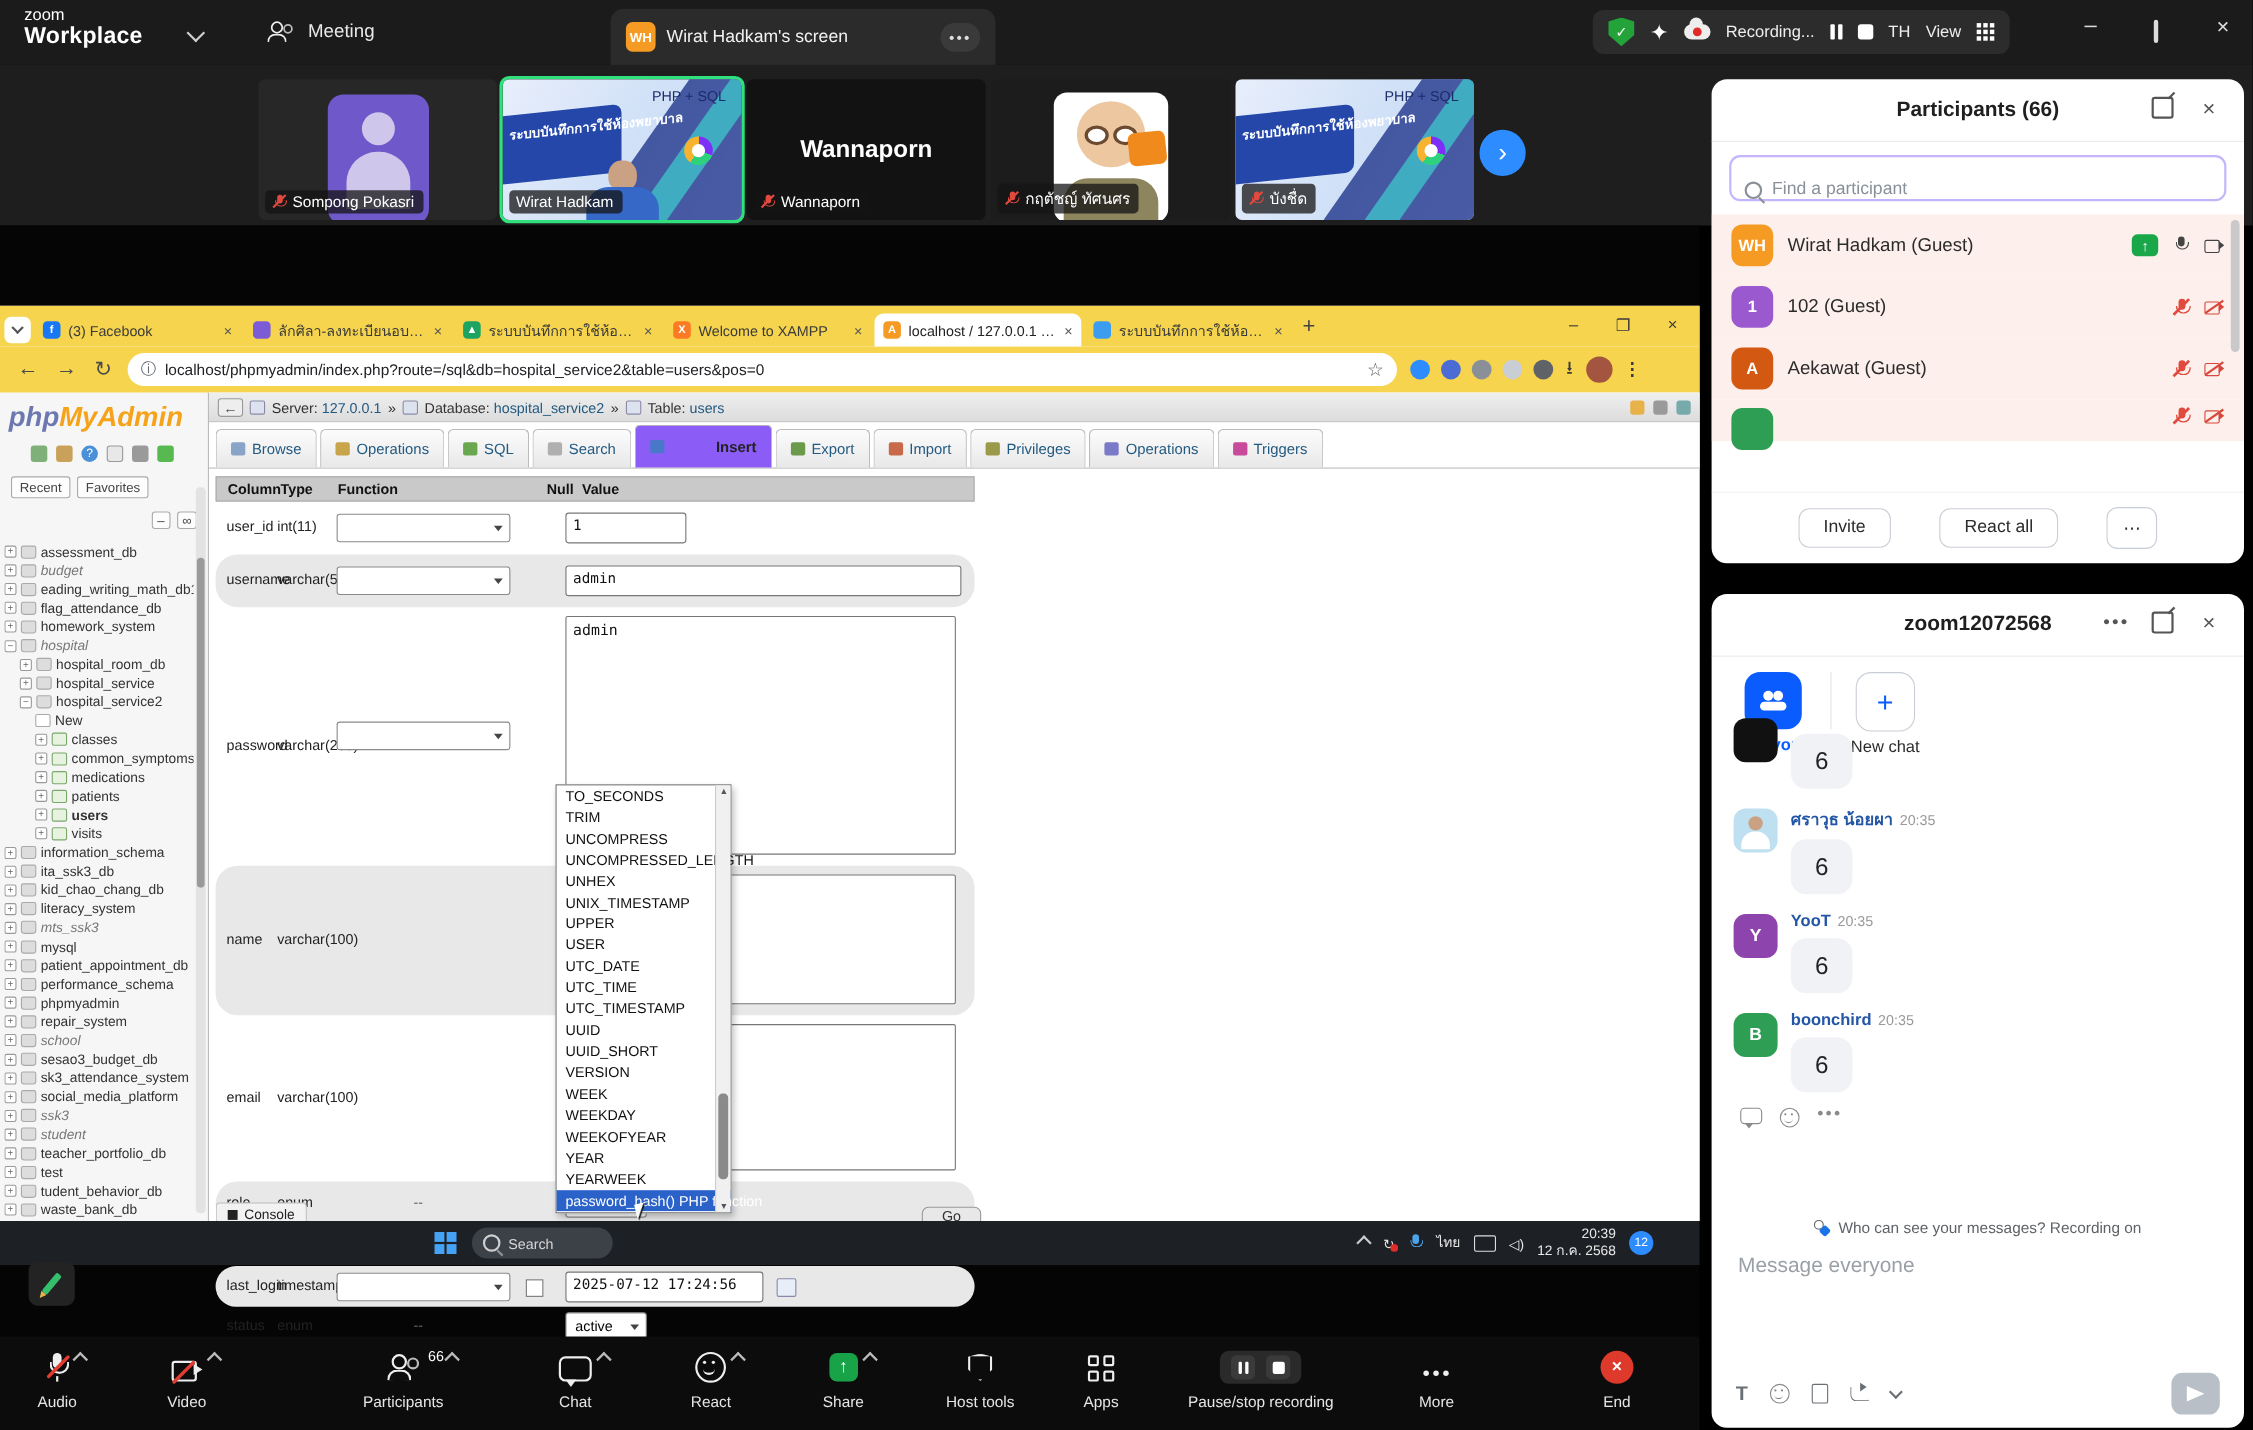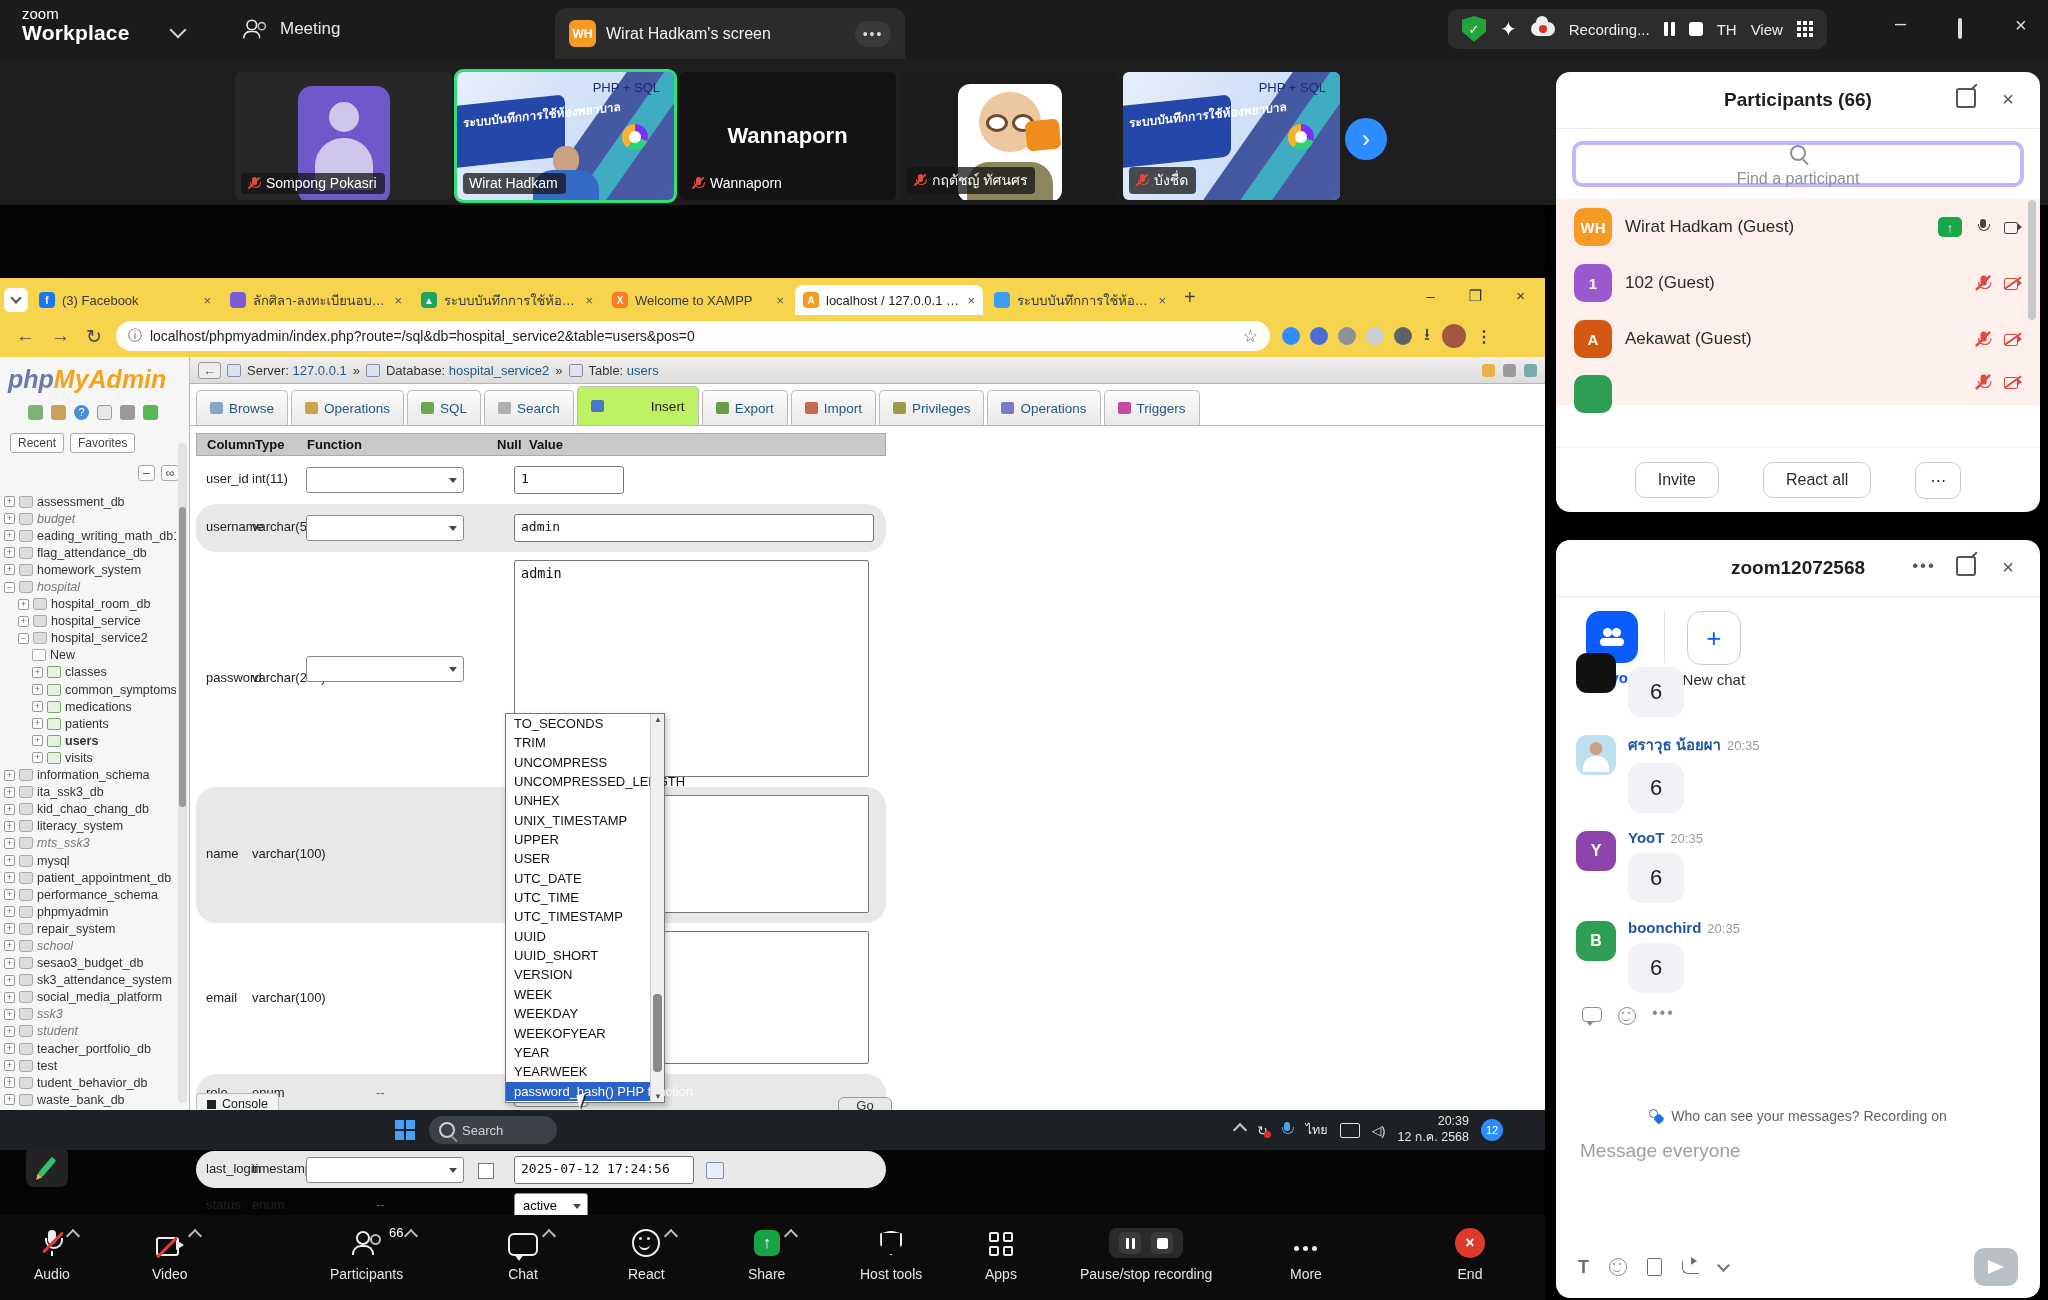--- a/index.html
+++ b/index.html
@@ -89,21 +89,21 @@
   .dbic{width:12px;height:10px;background:#ddd;border:1px solid #aaa;border-radius:2px 2px 3px 3px;flex:0 0 12px;}
   .tbic{width:12px;height:10px;background:#e7f3e0;border:1px solid #7aa86a;border-radius:2px;flex:0 0 12px;}
   .newic{width:12px;height:10px;background:#fff;border:1px solid #aaa;border-radius:2px;flex:0 0 12px;}
   #side-scroll{left:178px;top:86px;width:9px;height:660px;background:#e3e3e3;border-radius:4px;}
   #side-thumb{left:179px;top:150px;width:7px;height:300px;background:#9a9a9a;border-radius:4px;}
   #pma-main{left:190px;top:79px;width:1355px;height:753px;background:#fff;}
   #crumb{left:0;top:0;width:1355px;height:27px;background:linear-gradient(#efefef,#dcdcdc);border-bottom:1px solid #b5b5b5;display:flex;align-items:center;gap:6px;font-size:13px;color:#333;padding:0 8px;box-sizing:border-box;}
   .cic{width:12px;height:11px;border:1px solid #8a8aa8;background:#dde3ee;border-radius:2px;}
   #pmatabs{left:0;top:27px;width:1355px;height:42px;background:#fff;border-bottom:1px solid #bbb;display:flex;align-items:flex-end;gap:3px;padding-left:6px;box-sizing:border-box;}
   .ptab{height:34px;display:flex;align-items:center;gap:6px;padding:0 13px;border:1px solid #bbb;border-bottom:none;border-radius:5px 5px 0 0;background:linear-gradient(#fcfcfc,#e8e8e8);font-size:13.5px;color:#235a81;}
-  .ptab.active{background:#bef264;color:#222;font-weight:400;height:38px;gap:47px;}
+  .ptab.active{background:#8b5cf6;color:#222;font-weight:700;height:38px;gap:47px;}
   .ptab .tic{width:13px;height:12px;border-radius:2px;}
   
   #form{left:6px;top:76px;width:880px;}
   #fhead{position:absolute;left:0;top:0;width:690px;height:23px;background:#c9c9c9;border:1px solid #aaa;box-sizing:border-box;font-size:13px;font-weight:700;color:#111;}
   .fh{position:absolute;top:3px;}
   .frow{position:absolute;left:0;width:690px;box-sizing:border-box;}
   .frow.alt{background:#e8e8e8;border-radius:20px;}
   .flabel{position:absolute;font-size:13px;color:#222;}
   .fsel{position:absolute;height:26px;background:#fff;border:1px solid #8a8a8a;border-radius:3px;box-sizing:border-box;}
   .fsel .car{position:absolute;right:6px;top:10px;width:0;height:0;border-left:4px solid transparent;border-right:4px solid transparent;border-top:5px solid #444;}
@@ -135,21 +135,21 @@
   #pencil i{width:6px;height:22px;background:#35c06e;transform:rotate(40deg);border-radius:2px;position:relative;display:block;}
   #pencil i:after{content:"";position:absolute;left:0;bottom:-6px;width:0;height:0;border-left:3px solid transparent;border-right:3px solid transparent;border-top:6px solid #e8b24a;}
   
   .panel{left:1556px;width:484px;background:#fff;border-radius:14px;overflow:hidden;}
   #pp{top:72px;height:440px;}
   .phead{height:56px;border-bottom:1px solid #ececec;display:flex;align-items:center;position:relative;}
   .phead .ttl{position:absolute;left:0;right:0;text-align:center;font-size:19px;font-weight:700;color:#1f1f1f;}
   .phead .ic{position:absolute;top:16px;color:#555;font-size:17px;}
   .popout{width:16px;height:16px;border:2px solid #555;border-radius:3px;position:relative;}
   .popout:after{content:"";position:absolute;right:-4px;top:-4px;width:8px;height:2px;background:#555;transform:rotate(-45deg);}
-  #psearch{margin:12px 16px;height:38px;border:4px solid #c4b5fd;border-radius:10px;display:flex;align-items:center;gap:9px;padding:0 12px;color:#8a9099;font-size:16px;flex-direction:column;}
+  #psearch{margin:12px 16px;height:38px;border:2px solid #c4b5fd;border-radius:10px;display:flex;align-items:flex-end;gap:9px;padding:0 12px;color:#8a9099;font-size:16px;}
   .lens{width:12px;height:12px;border:2px solid #8a9099;border-radius:50%;position:relative;flex:0 0 12px;}
   .lens:after{content:"";position:absolute;right:-5px;bottom:-4px;width:7px;height:2px;background:#8a9099;transform:rotate(45deg);}
   .prow{height:56px;display:flex;align-items:center;gap:13px;padding:0 18px;}
   .prow.hi{background:#fdf0ec;}
   .pav{width:38px;height:38px;border-radius:10px;color:#fff;font-weight:700;font-size:15px;display:flex;align-items:center;justify-content:center;flex:0 0 38px;position:relative;overflow:hidden;}
   .pname{font-size:17px;color:#2b2b2b;flex:1;white-space:nowrap;overflow:hidden;}
   .picons{display:flex;gap:14px;align-items:center;}
   .micoff2{transform:scale(1.25);}
   .camoff{width:18px;height:12px;position:relative;display:inline-block;}
   .camoff .b{position:absolute;left:0;top:1px;width:12px;height:10px;border:1.6px solid #d8473c;border-radius:2px;}

